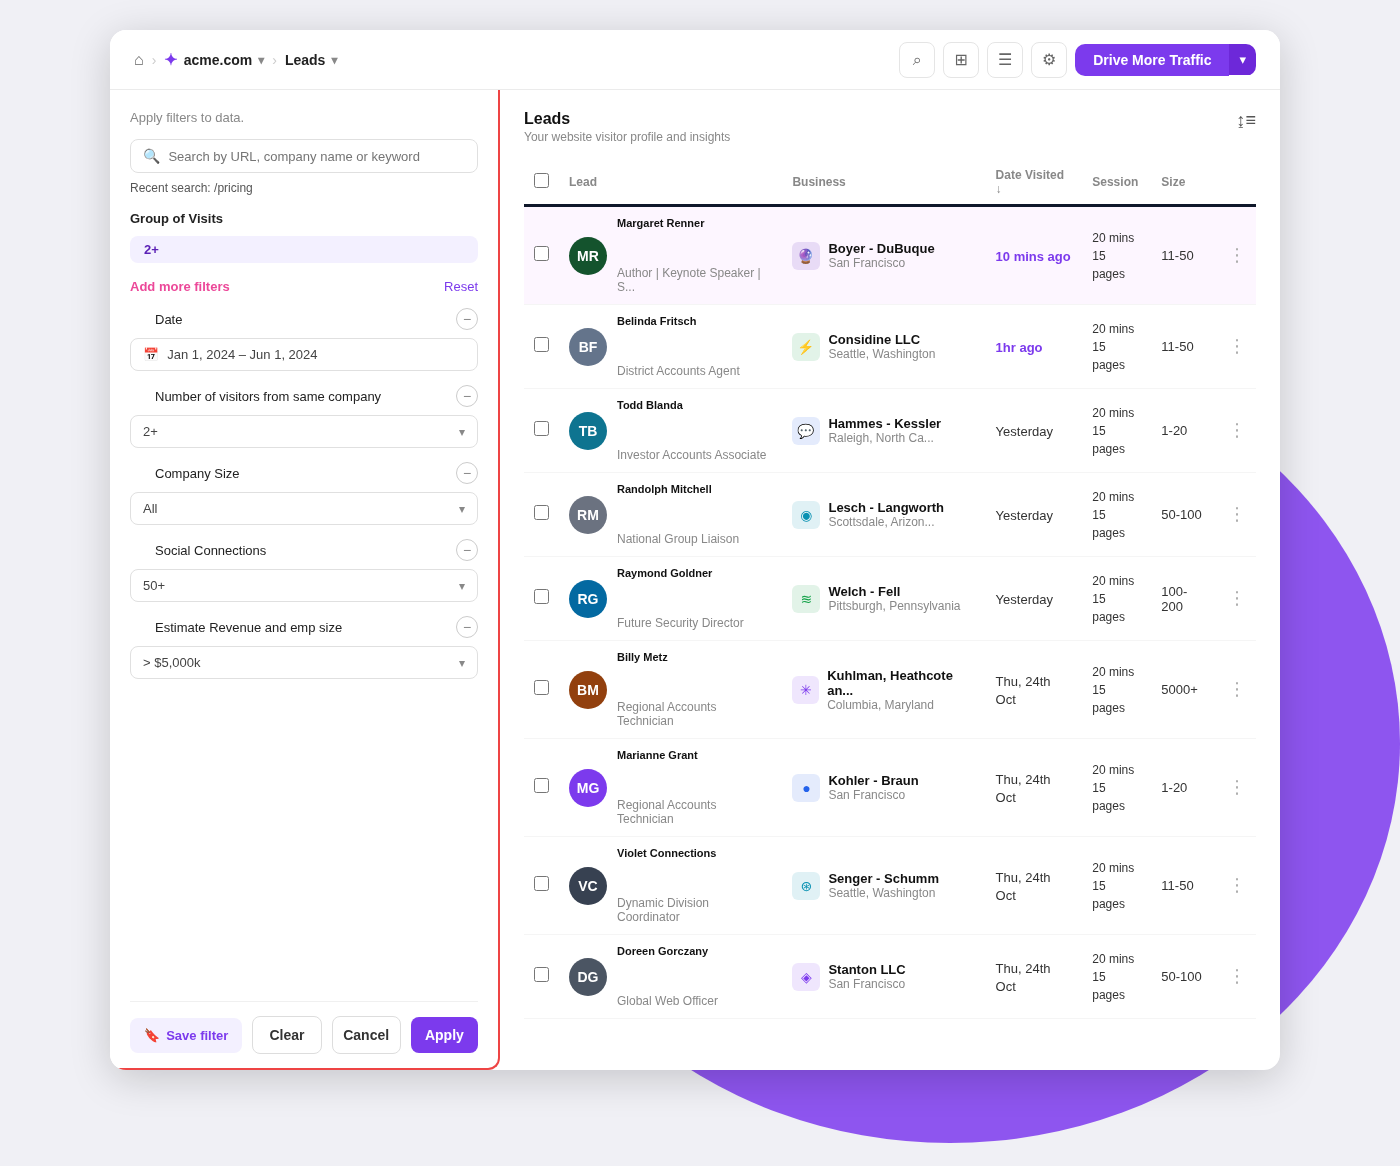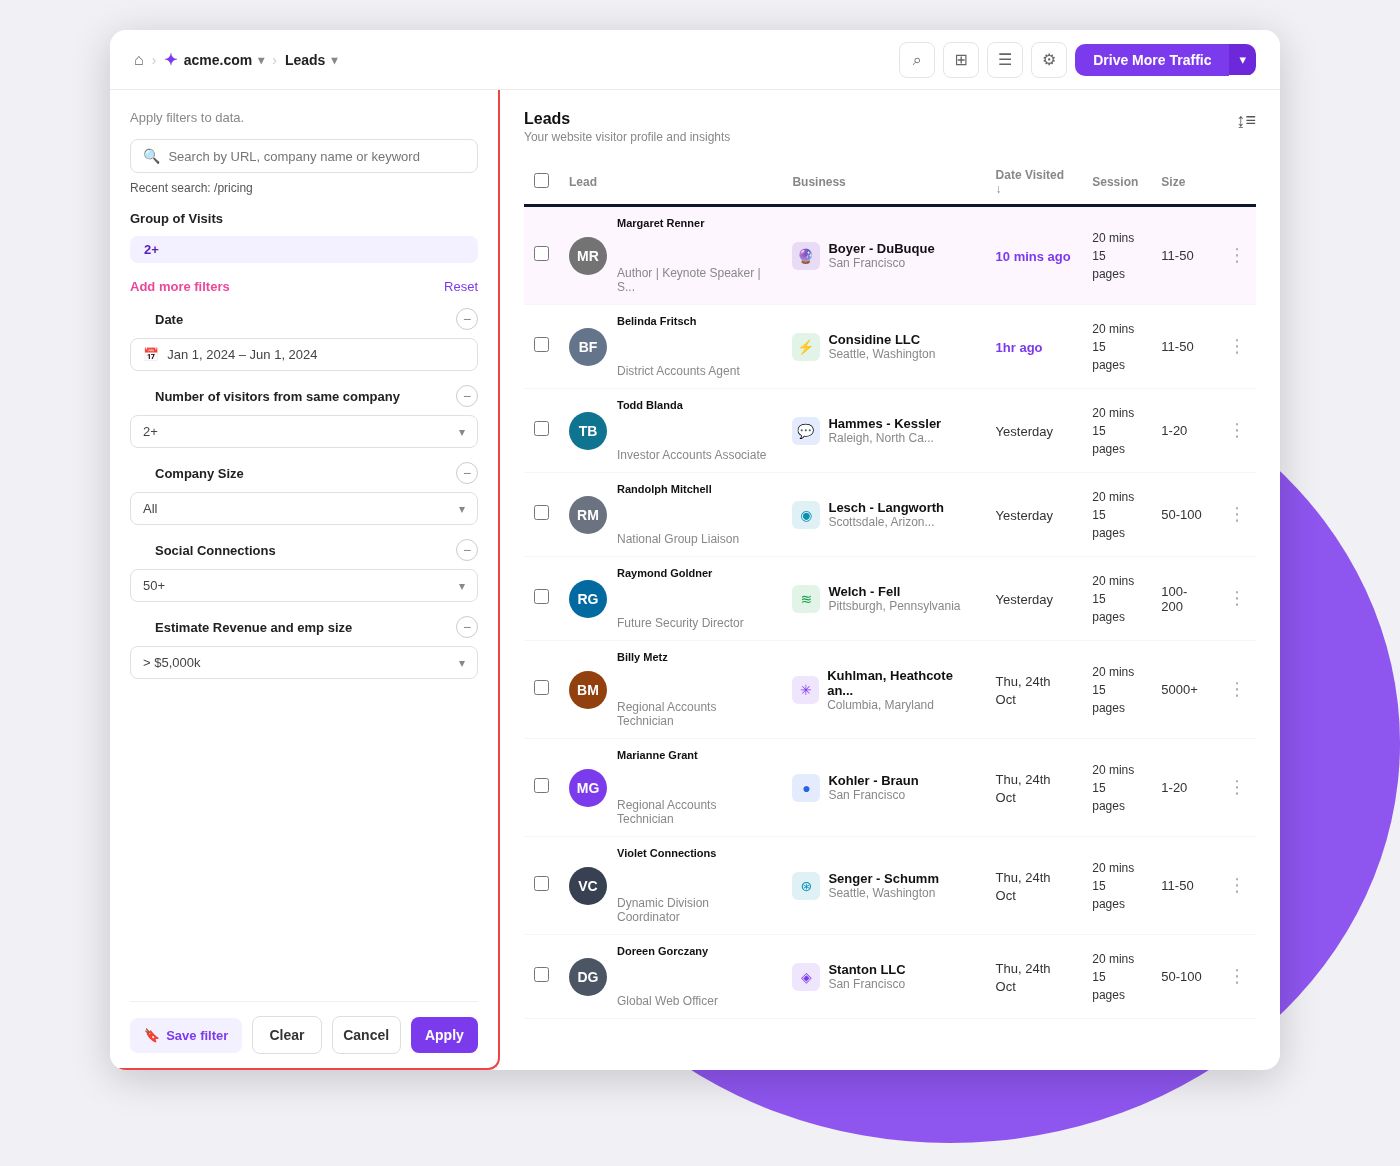--- a/index.html
+++ b/index.html
@@ -219,21 +219,21 @@
       margin-bottom: 14px;
     }
     .filter-section-header {
       display: flex;
       align-items: center;
       justify-content: space-between;
       margin-bottom: 8px;
     }
     .filter-section-name {
       font-size: 13px;
-      font-weight: 700;
+      font-weight: 400;
       color: #222;
       padding-left: 25px;
     }
     .filter-minus-btn {
       width: 22px;
       height: 22px;
       border: 1.5px solid #ccc;
       border-radius: 50%;
       display: flex;
       align-items: center;
@@ -586,21 +586,21 @@
             <th></th>
           </tr>
         </thead>
         <tbody id="leads-tbody">
         <tr class="highlighted-row">
     <td class="checkbox-cell">
       <input type="checkbox" style="">
     </td>
     <td>
       <div class="lead-name-cell">
-        <div class="avatar-circle" style="background:#737373">MR</div>
+        <div class="avatar-circle" style="background:#14532d">MR</div>
         <div>
           <div class="lead-name">Margaret Renner</div>
           <div class="lead-role">Author | Keynote Speaker | S...</div>
         </div>
       </div>
     </td>
     <td>
       <div class="business-cell">
         <div class="biz-logo" style="background:#5b21b620; color:#5b21b6">🔮</div>
         <div>

